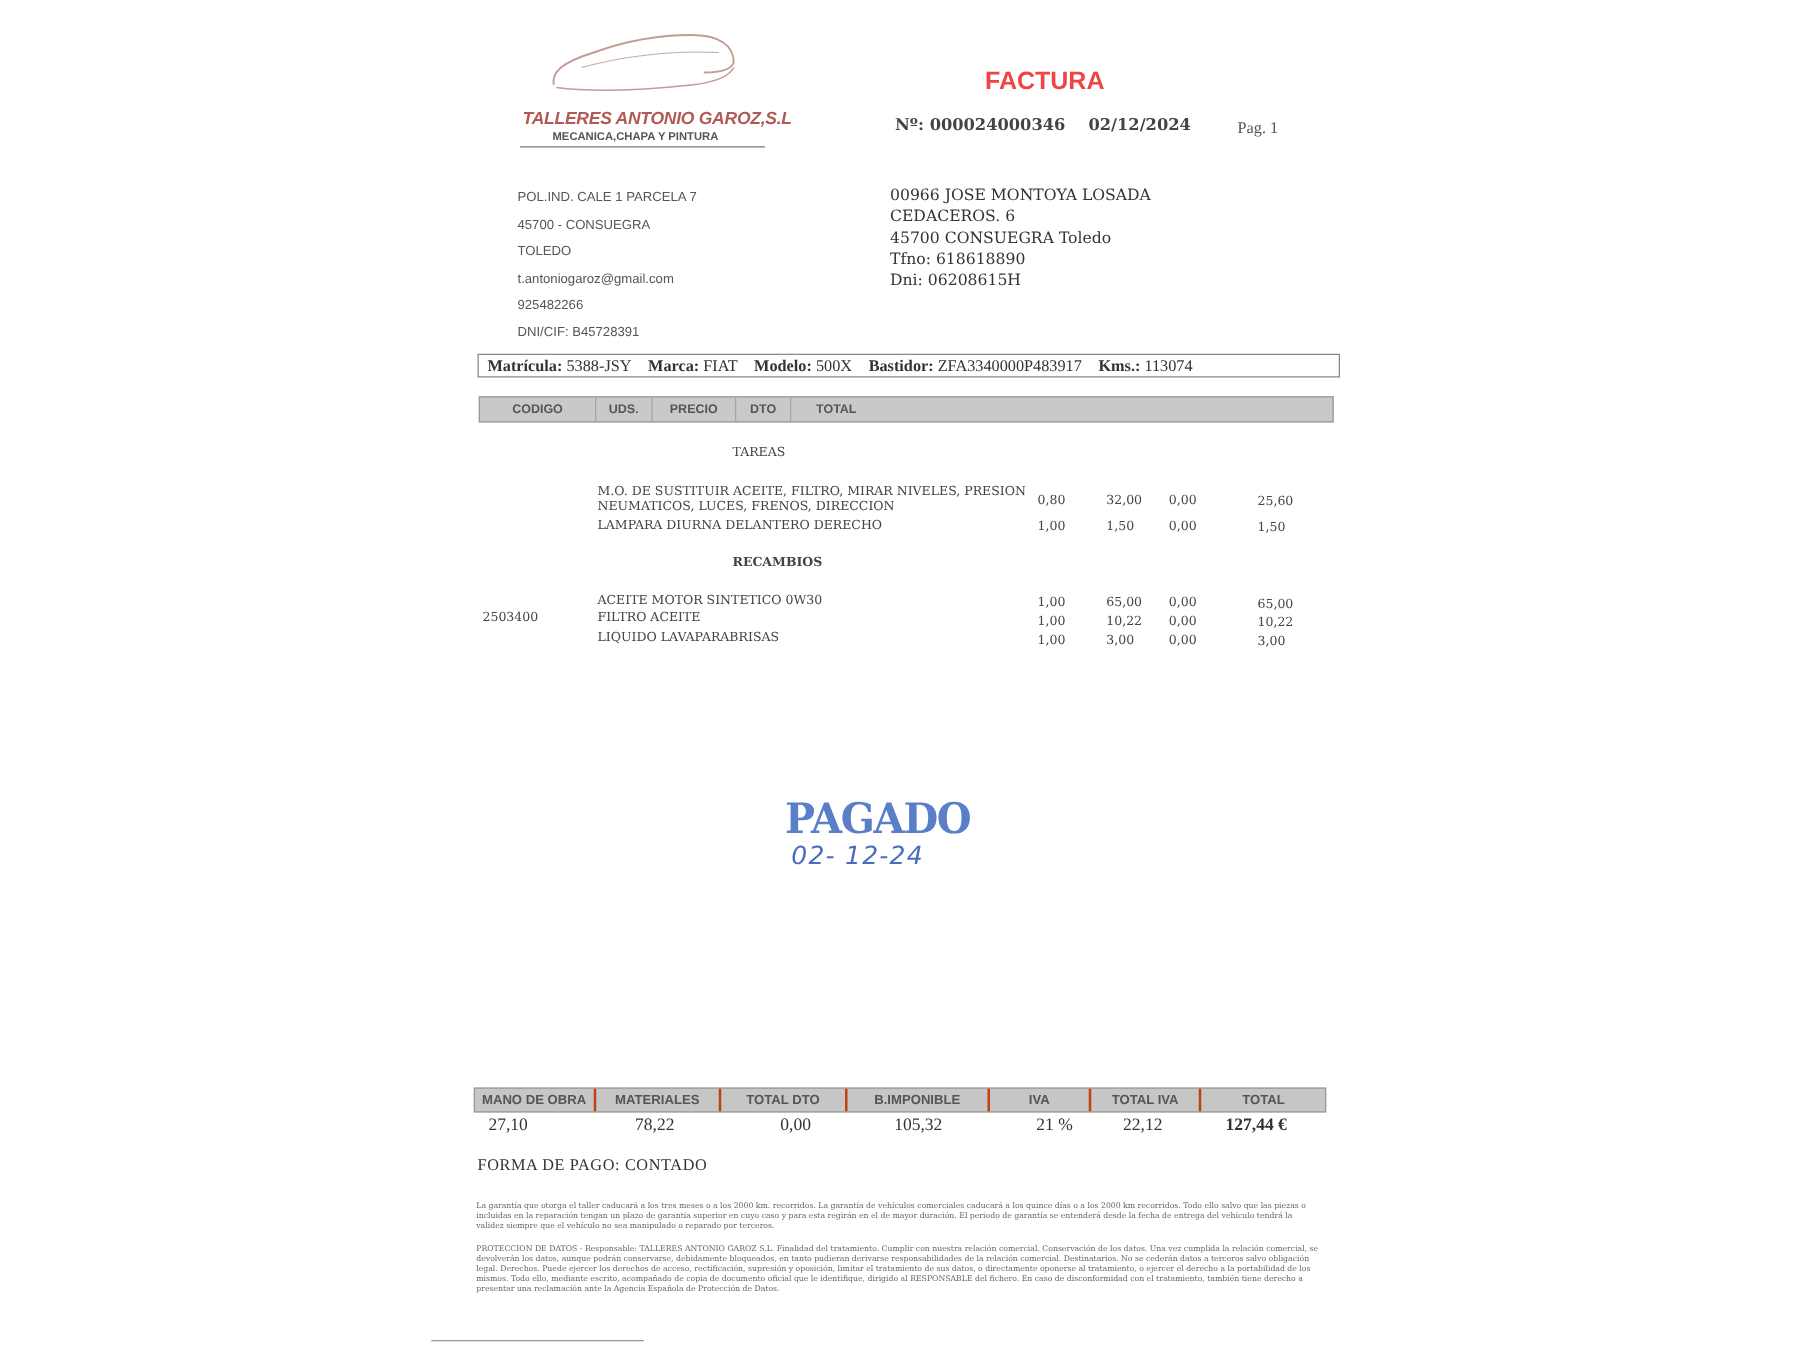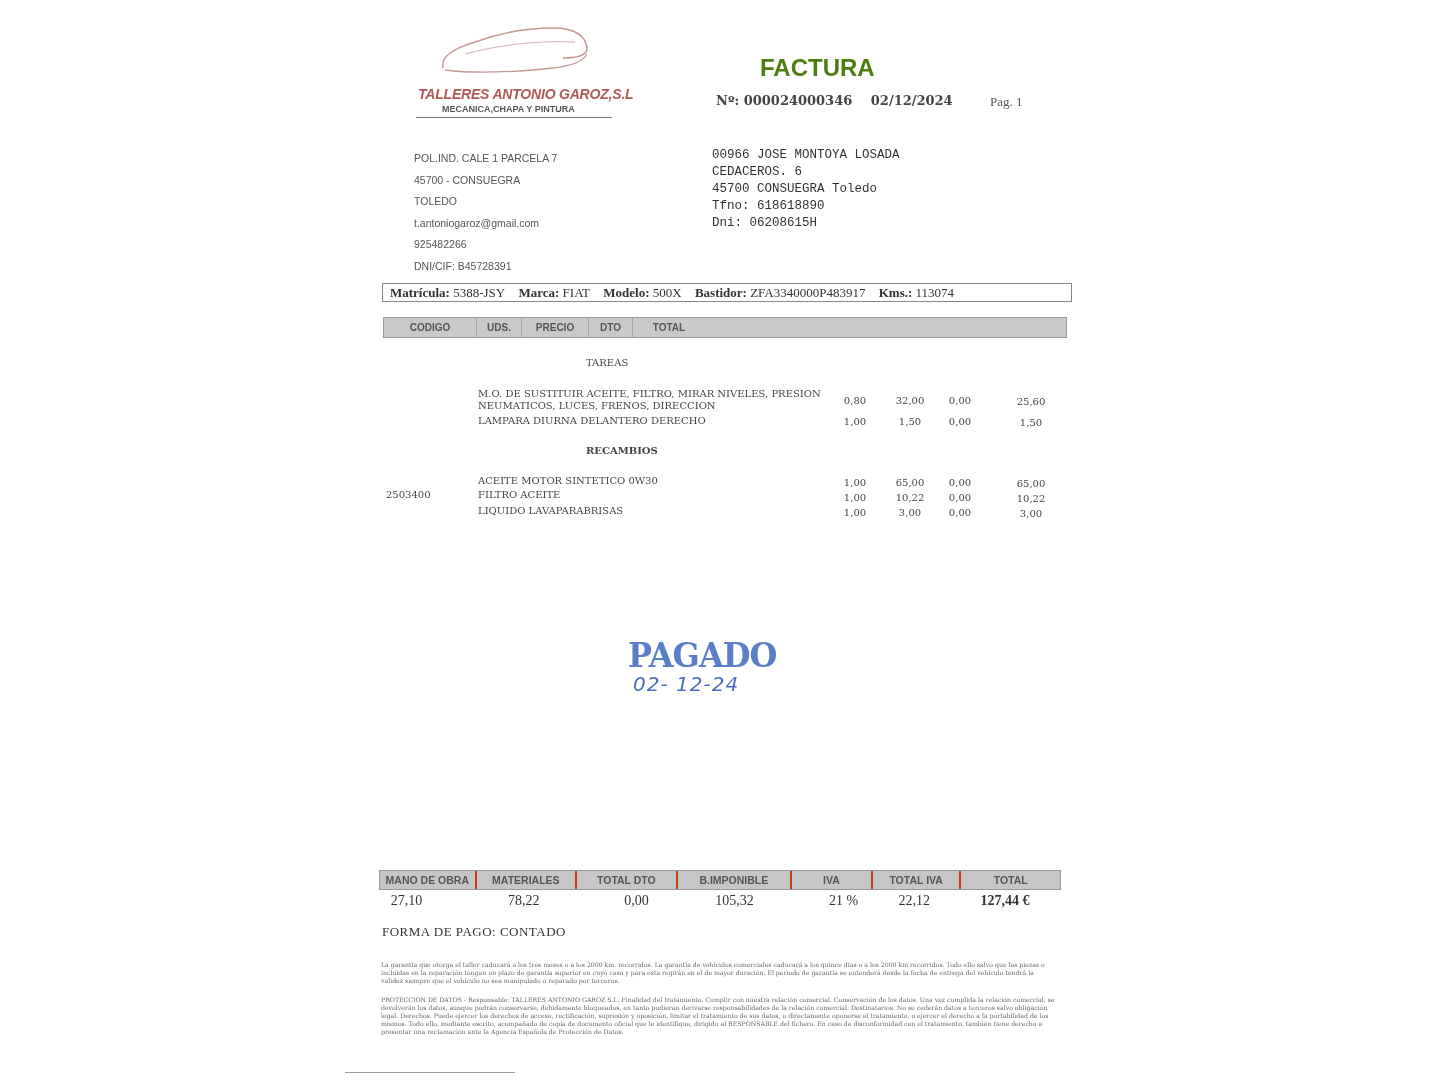--- a/index.html
+++ b/index.html
@@ -12,47 +12,47 @@
     .serif { font-family: "DejaVu Serif", serif; }
     .serif2 { font-family: "Liberation Serif", serif; }
 
     
     .logo { left: 405px; top: 24px; width: 220px; height: 100px; }
     .logo svg { position: absolute; left: 30px; top: 0; }
     .logo-name { left: 418px; top: 86px; font-size: 14px; font-weight: bold; font-style: italic; color: #b05a55; letter-spacing: -0.2px; }
     .logo-sub { left: 442px; top: 104px; font-size: 9px; font-weight: bold; color: #555; }
     .logo-line { left: 416px; top: 117px; width: 196px; height: 1px; background: #777; }
 
-    .title { left: 760px; top: 54px; font-size: 24px; font-weight: bold; color: #4d7c0f; }
+    .title { left: 788px; top: 54px; font-size: 20px; font-weight: bold; color: #ef4444; }
     .inv-meta { left: 716px; top: 93px; font-size: 13px; font-weight: bold; color: #444; }
     .inv-meta span { margin-right: 14px; }
     .page-no { left: 990px; top: 94px; font-size: 13px; color: #555; }
 
     .company { left: 414px; top: 148px; font-size: 10.5px; color: #555; line-height: 21.6px; }
-    .client { left: 712px; top: 147px; font-size: 12.5px; color: #333; line-height: 17px; font-family: Liberation Mono, monospace; }
+    .client { left: 712px; top: 147px; font-size: 12.5px; color: #333; line-height: 17px; }
 
     .vehicle {
       left: 382px; top: 283px; width: 681px; height: 17px; border: 1px solid #888;
       font-size: 13px; color: #333; line-height: 17px; padding-left: 7px; white-space: nowrap;
       font-family: "Liberation Serif", serif;
     }
     .vehicle b { font-weight: bold; }
     .vehicle .val { margin-right: 10px; }
 
     .thead {
       left: 383px; top: 317px; width: 682px; height: 19px; background: #c9c9c9;
       border: 1px solid #999; display: flex; font-family: "Liberation Sans", sans-serif;
       font-size: 10px; font-weight: bold; color: #555;
     }
     .thead div { border-right: 1px solid #a5a5a5; text-align: center; line-height: 19px; }
     .thead div:last-child { border-right: none; }
 
     .section { font-size: 10px; color: #444; }
     .row { font-size: 10px; color: #444; }
-    .num { font-size: 10px; color: #444; text-align: center; width: 50px; }
+    .num { font-size: 10px; color: #444; text-align: left; width: 50px; }
 
     .stamp { left: 628px; top: 636px; font-size: 32px; font-weight: bold; color: #5a7fc8; letter-spacing: -1px; font-family: "DejaVu Serif", serif; transform: scaleY(1.05); }
     .stamp-date { left: 633px; top: 672px; font-size: 20px; color: #4a6cc0; font-family: "DejaVu Sans", sans-serif; font-style: italic; letter-spacing: 1px; }
 
     .totals-head {
       left: 379px; top: 870px; width: 680px; height: 18px; background: #c6c6c6; border: 1px solid #999;
       display: flex; font-family: "Liberation Sans", sans-serif; font-size: 10.5px; font-weight: bold; color: #555;
     }
     .totals-head div { border-right: 2px solid #c2410c; text-align: center; line-height: 18px; }
     .totals-head div:last-child { border-right: none; }

